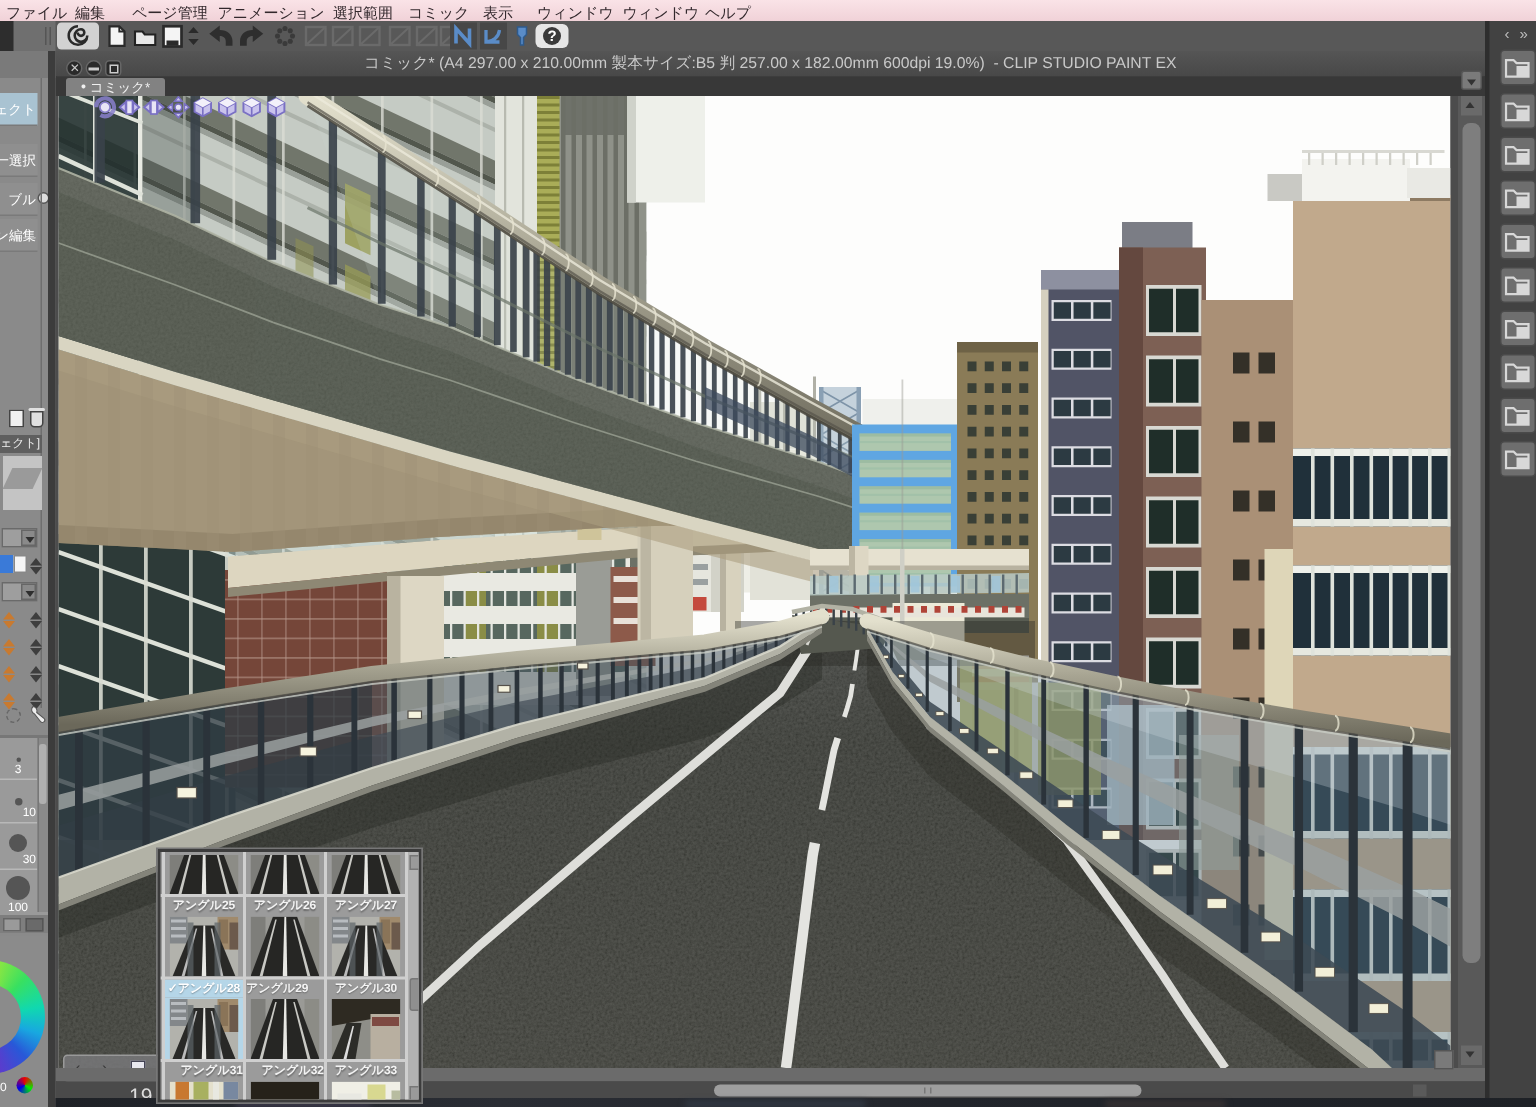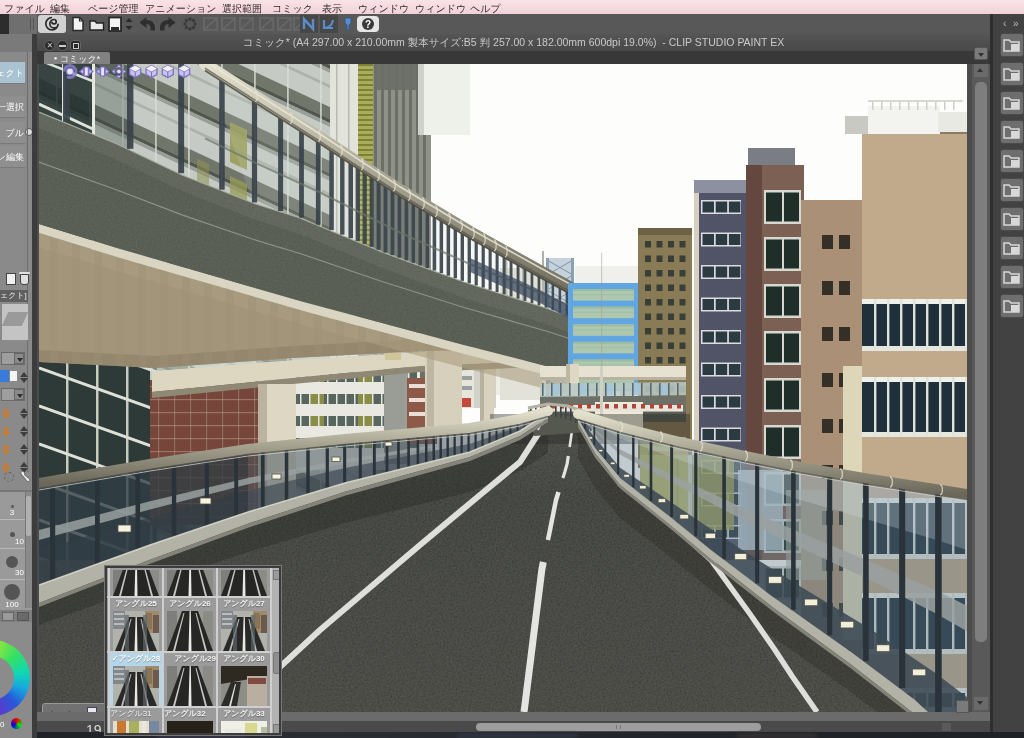--- a/index.html
+++ b/index.html
@@ -1088,21 +1088,21 @@
           <rect x="33" y="2" width="6" height="16" fill="#8a7458"></rect>
           <polygon points="16,6 30,6 44,40 2,40" fill="#292927"></polygon>
           <polygon points="22.6,6 23.8,6 24.5,40 21.5,40" fill="#e8e8e4"></polygon>
           <polygon points="17.5,8 18.5,8 10,40 8,40" fill="#bbb"></polygon>
           <polygon points="27.5,8 28.5,8 36,40 34,40" fill="#bbb"></polygon>
           <rect x="12" y="4" width="4" height="36" fill="#5c6468" opacity="0.7"></rect>
           <rect x="30" y="4" width="4" height="36" fill="#5c6468" opacity="0.7"></rect>
         </svg>
       </div>
     </div>
-    <div style="position:absolute;left:57px;top:85px;width:52px;height:12px;font-size:8px;font-weight:bold;text-align:right;line-height:12px;white-space:nowrap;overflow:hidden;color:#f4f4f4;text-shadow:0 1px 1px #00000055">アングル29</div>
+    <div style="position:absolute;left:57px;top:85px;width:52px;height:12px;font-size:8px;font-weight:bold;text-align:left;line-height:12px;white-space:nowrap;overflow:hidden;color:#f4f4f4;text-shadow:0 1px 1px #00000055">アングル29</div>
     <div style="position:absolute;left:57px;top:97px;width:52px;height:42px;background:transparent">
       <div style="position:absolute;left:3px;top:1px;width:46px;height:40px;overflow:hidden">
         <svg width="46" height="40" viewBox="0 0 46 40" style="position:absolute;left:0;top:0">
           <rect width="46" height="40" fill="#9a9a96"></rect>
           <rect x="0" y="0" width="10" height="40" fill="#7e7e7a"></rect>
           <rect x="36" y="0" width="10" height="40" fill="#8c8c86"></rect>
           <polygon points="15,0 31,0 46,40 0,40" fill="#262624"></polygon>
           <polygon points="22.6,0 23.8,0 24.5,40 21.5,40" fill="#e8e8e4"></polygon>
           <polygon points="16.5,2 17.5,2 8,40 6,40" fill="#c9c9c4"></polygon>
           <polygon points="28.5,2 29.5,2 40,40 38,40" fill="#c9c9c4"></polygon>
@@ -1115,33 +1115,33 @@
         <svg width="46" height="40" viewBox="0 0 46 40" style="position:absolute;left:0;top:0">
           <rect width="46" height="40" fill="#8e8e88"></rect>
           <polygon points="0,0 46,0 46,10 0,18" fill="#2e2a22"></polygon>
           <rect x="26" y="10" width="20" height="30" fill="#b8aFa0"></rect>
           <rect x="27" y="12" width="18" height="6" fill="#7e4a42"></rect>
           <polygon points="10,16 20,16 16,40 0,40" fill="#2c2c28"></polygon>
           <polygon points="14,18 15,18 10,40 8,40" fill="#ddd"></polygon>
         </svg>
       </div>
     </div>
-    <div style="position:absolute;left:3px;top:140px;width:52px;height:12px;font-size:8px;font-weight:normal;text-align:left;line-height:12px;white-space:nowrap;overflow:hidden;color:#f4f4f4;text-shadow:0 1px 1px #00000055">アングル31</div>
+    <div style="position:absolute;left:3px;top:140px;width:52px;height:12px;font-size:8px;font-weight:bold;text-align:right;line-height:12px;white-space:nowrap;overflow:hidden;color:#f4f4f4;text-shadow:0 1px 1px #00000055">アングル31</div>
     <div style="position:absolute;left:3px;top:152px;width:52px;height:24px;background:transparent">
       <div style="position:absolute;left:3px;top:1px;width:46px;height:22px;overflow:hidden">
         <svg width="46" height="40" viewBox="0 0 46 40" style="position:absolute;left:0;top:0">
           <rect width="46" height="40" fill="#e4e0cc"></rect>
           <rect x="4" y="0" width="9" height="40" fill="#c87830"></rect>
           <rect x="16" y="0" width="10" height="40" fill="#a8b060"></rect>
           <rect x="29" y="0" width="4" height="40" fill="#e8e8e0"></rect>
           <rect x="36" y="0" width="10" height="40" fill="#7888a0"></rect>
         </svg>
       </div>
     </div>
-    <div style="position:absolute;left:57px;top:140px;width:52px;height:12px;font-size:8px;font-weight:bold;text-align:left;line-height:12px;white-space:nowrap;overflow:hidden;color:#f4f4f4;text-shadow:0 1px 1px #00000055">アングル32</div>
+    <div style="position:absolute;left:57px;top:140px;width:52px;height:12px;font-size:8px;font-weight:bold;text-align:right;line-height:12px;white-space:nowrap;overflow:hidden;color:#f4f4f4;text-shadow:0 1px 1px #00000055">アングル32</div>
     <div style="position:absolute;left:57px;top:152px;width:52px;height:24px;background:transparent">
       <div style="position:absolute;left:3px;top:1px;width:46px;height:22px;overflow:hidden">
         <svg width="46" height="40" viewBox="0 0 46 40" style="position:absolute;left:0;top:0">
           <rect width="46" height="40" fill="#d8d8d2"></rect>
           <polygon points="0,0 46,0 46,12 0,22" fill="#26221a"></polygon>
           <rect x="28" y="12" width="18" height="28" fill="#c8ccd0"></rect>
           <rect x="30" y="16" width="3" height="24" fill="#8a9298"></rect>
           <rect x="36" y="15" width="3" height="25" fill="#8a9298"></rect>
           <rect x="42" y="14" width="3" height="26" fill="#8a9298"></rect>
           <rect x="0" y="22" width="28" height="18" fill="#4a4a44"></rect>

